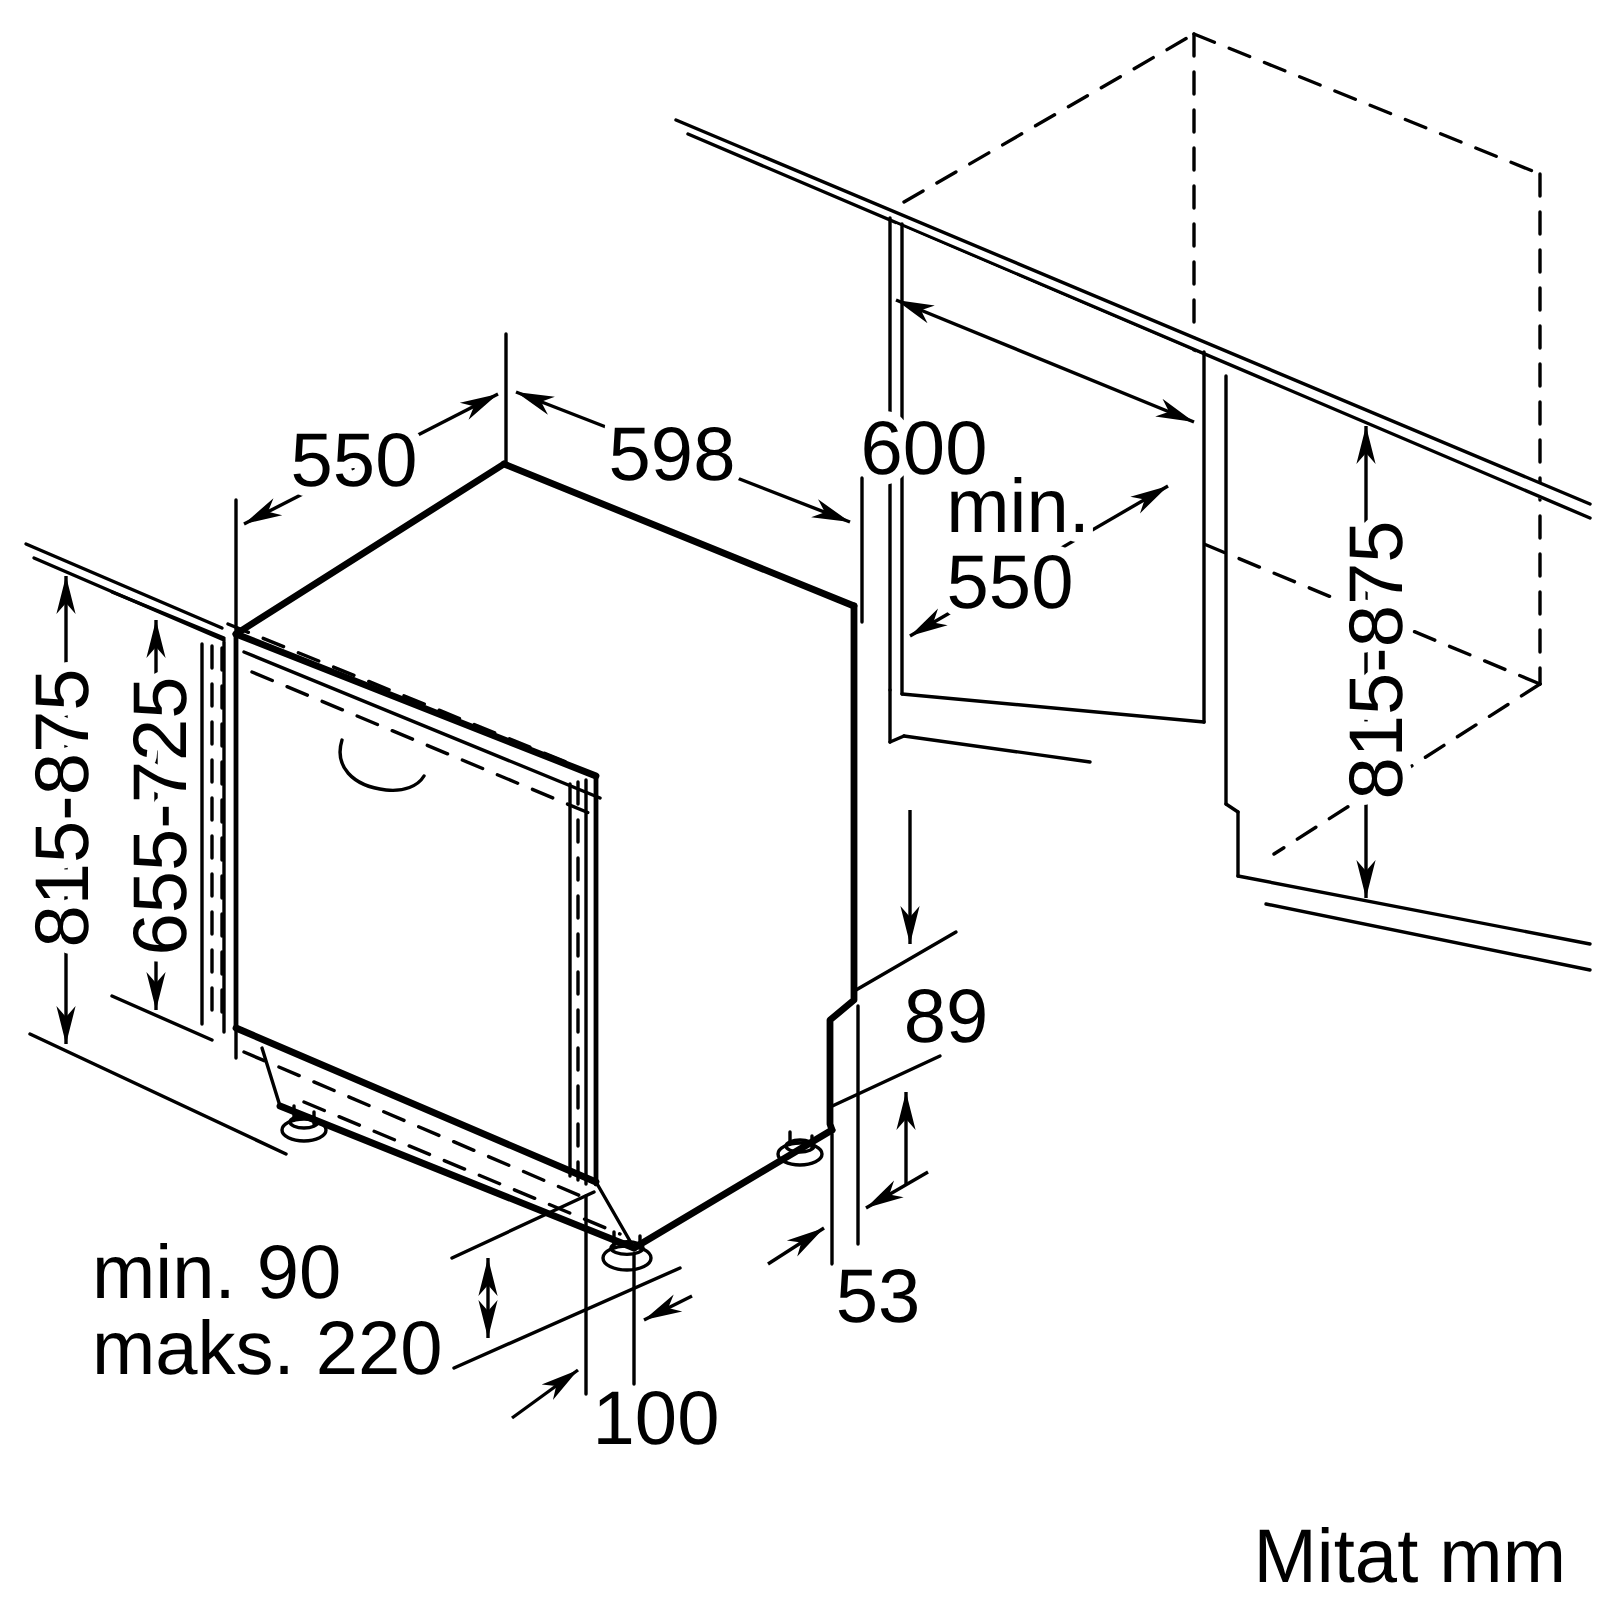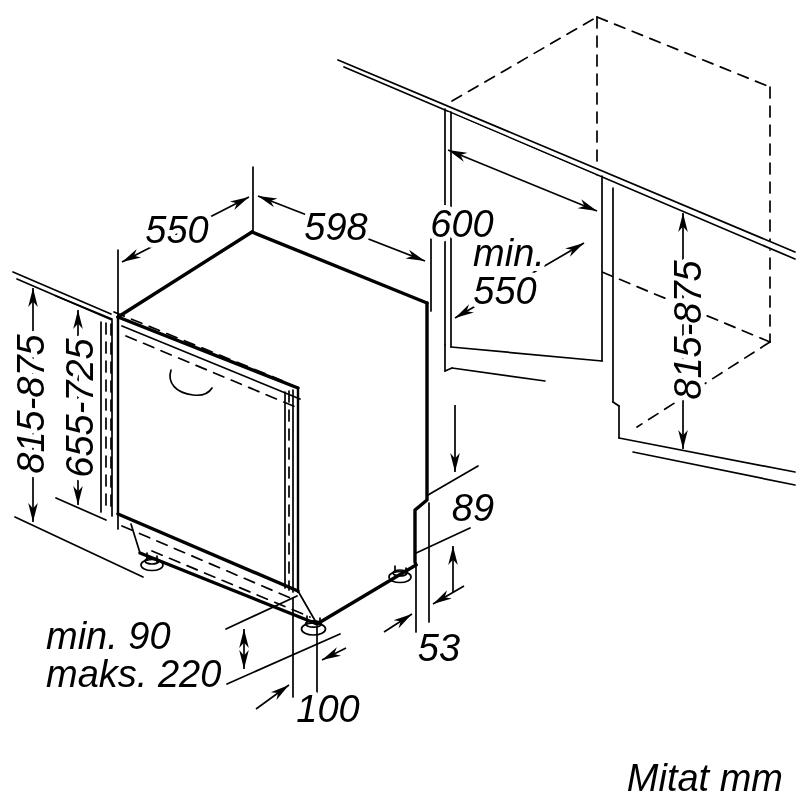--- a/index.html
+++ b/index.html
@@ -1,17 +1,17 @@
 <!DOCTYPE html>
 <html><head>
 <meta charset="utf-8">
 <style>
   html,body{margin:0;padding:0;background:#ffffff;}
   #stage{position:relative;width:800px;height:800px;background:#ffffff;overflow:hidden;
-         font-family:"Liberation Sans",sans-serif;font-style:italic;}
+         font-family:"Liberation Sans",sans-serif;}
   svg{display:block;}
   .ln{stroke:#000;stroke-width:1.7;fill:none;stroke-linecap:round;stroke-linejoin:round;}
   .th{stroke-width:3.4;}
   .md{stroke-width:2.4;}
   .dash{stroke-dasharray:11 8;}
   .face{fill:#ffffff;stroke:none;}
   .t{font-family:"Liberation Sans",sans-serif;font-size:38px;fill:#000;
      stroke:#fff;stroke-width:10px;paint-order:stroke;stroke-linejoin:round;}
   .arrow{stroke:#000;stroke-width:1.7;fill:none;}
 </style>

